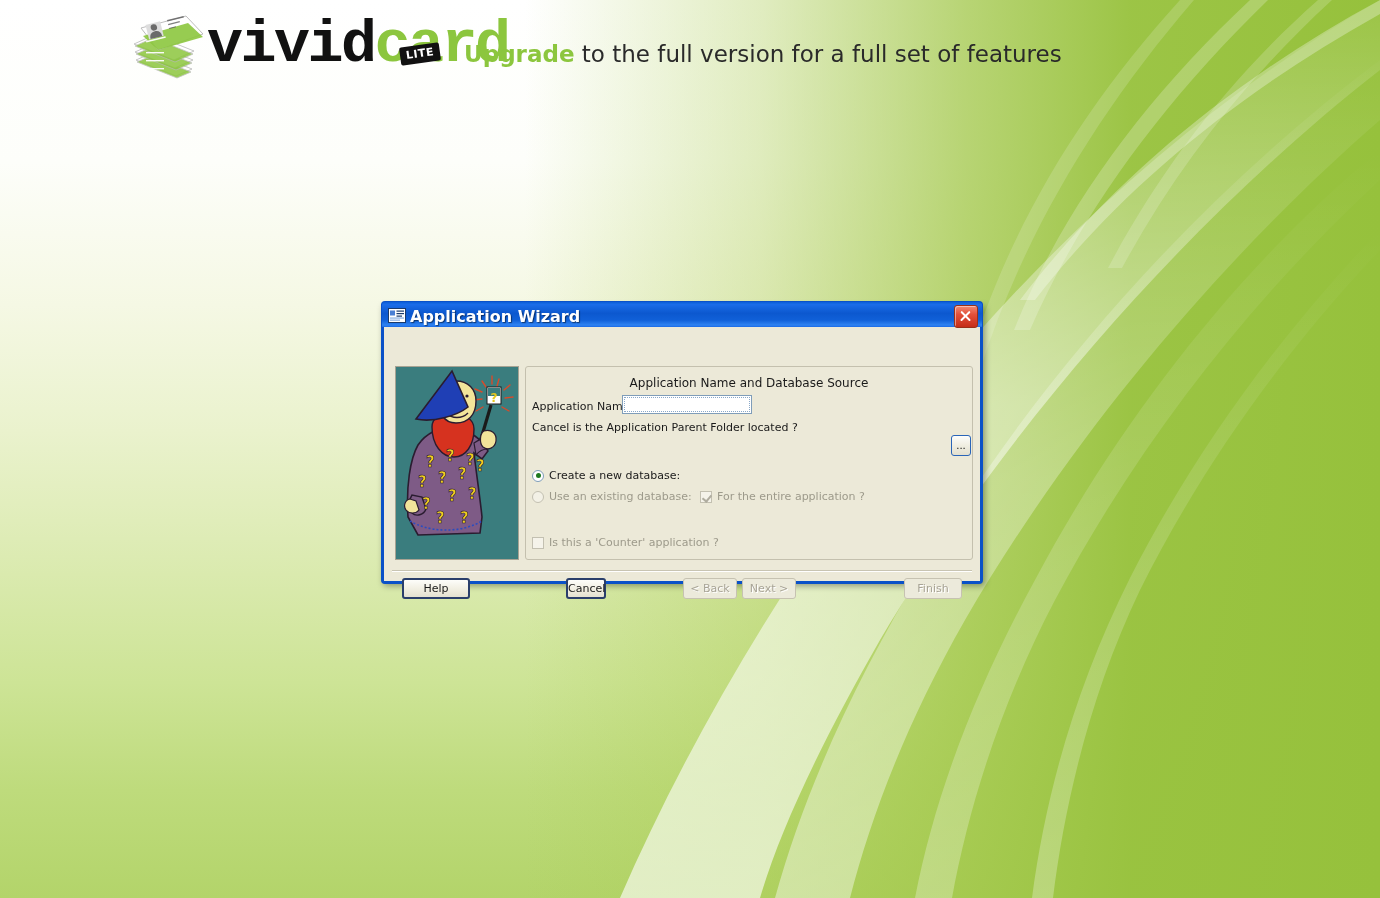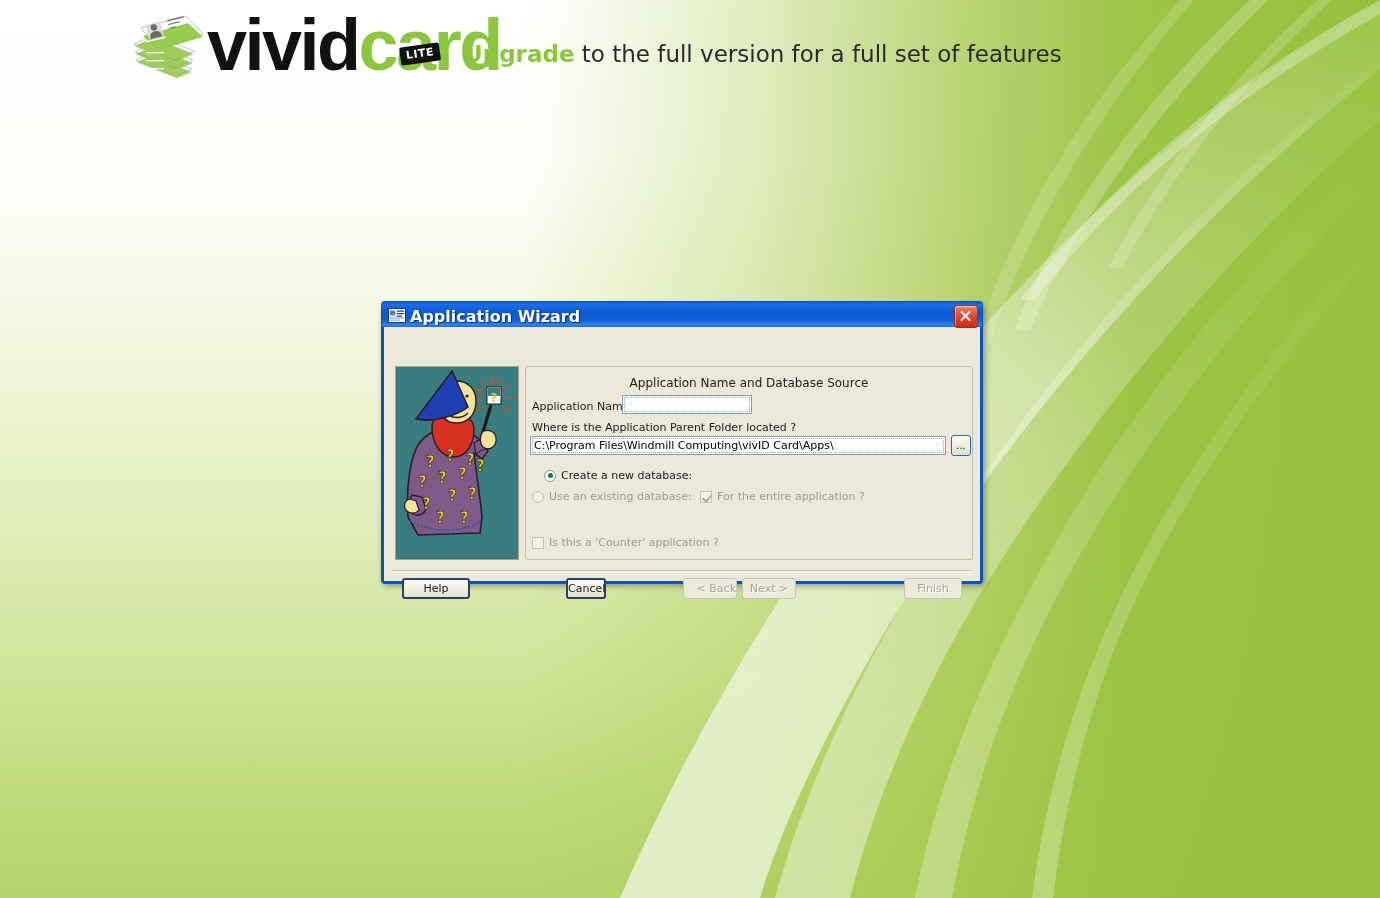--- a/index.html
+++ b/index.html
@@ -47,22 +47,22 @@
   #logo-wrap {
     position: absolute; left: 130px; top: 14px;
     width: 78px; height: 68px;
   }
   #wordmark {
     position: absolute; left: 207px; top: 14px;
     height: 62px;
     display: flex; align-items: center;
   }
   .wm-text {
-    font-family: Liberation Sans, sans-serif;
-    font-size: 72px;
+    font-family: Liberation Mono, monospace;
+    font-size: 60px;
     font-weight: bold;
     letter-spacing: -2.5px;
     line-height: 1;
   }
   .wm-vivid { color: #111111; }
   .wm-card  { color: #8cc63e; }
   #lite-badge {
     position: absolute;
     left: 400px; top: 45px;
     background: #111111;
@@ -279,21 +279,21 @@
   }
   .checkbox.dim { border-color: #c3c0b1; background: #f5f3ea; }
   .checkbox.checked.dim::after {
     content:"";
     position:absolute; left:3px; top:1px;
     width: 4px; height: 7px;
     border: solid #b0ada0;
     border-width: 0 2px 2px 0;
     transform: rotate(40deg);
   }
-  #row-new-db       { left: 6px;  top: 102px; margin-left: 12px; }
+  #row-new-db       { left: 6px;  top: 102px; }
   #row-existing-db  { left: 6px;  top: 123px; }
   #row-entire-app   { left: 174px;top: 123px; }
   #row-counter-app  { left: 6px;  top: 169px; }
 
   
   #divider {
     position: absolute; left: 8px; right: 8px; top: 243px;
     height: 1px;
     background: #c8c4b2;
     border-bottom: 1px solid #ffffff;
@@ -315,21 +315,21 @@
   .btn.default { border: 2px solid #2a3f6b; line-height: 17px; }
   .btn.disabled {
     color: #a8a496;
     border-color: #c6c2b1;
     background: #eceadb;
     cursor: default;
     text-shadow: 1px 1px 0 #ffffff;
   }
   #btn-help   { left: 18px;  top: 251px; width: 68px; text-align: center; }
   #btn-cancel { left: 182px; top: 251px; width: 40px; }
-  #btn-back   { left: 299px; top: 251px; width: 54px; text-align: right; }
+  #btn-back   { left: 299px; top: 251px; width: 54px; }
   #btn-next   { left: 358px; top: 251px; width: 54px; }
   #btn-finish { left: 520px; top: 251px; width: 58px; }
 </style>
 </head>
 <body>
 
 <div id="desktop">
 
   <div id="bg-base" class="bg-layer"></div>
   <div id="bg-right" class="bg-layer"></div>
@@ -503,22 +503,21 @@
         </svg>
       </div>
 
       <div id="groupbox">
 
         <div id="gb-title">Application Name and Database Source</div>
 
         <div id="lbl-appname" class="lbl">Application Name:</div>
         <input id="input-appname" type="text" value="" style="">
 
-        <div id="lbl-parentfolder" class="lbl">Where is the Application Parent Folder located ?</div>
-        <div id="input-parentfolder">C:\Program Files\Windmill Computing\vivID Card\Apps\</div>
+        <div id="lbl-parentfolder" class="lbl">Cancel is the Application Parent Folder located ?</div>
         <div id="btn-browse">...</div>
 
         <div id="row-new-db" class="radio-row">
           <span class="radio checked"></span>
           <span class="lbl">Create a new database:</span>
         </div>
 
         <div id="row-existing-db" class="radio-row">
           <span class="radio dim"></span>
           <span class="lbl dim">Use an existing database:</span>

